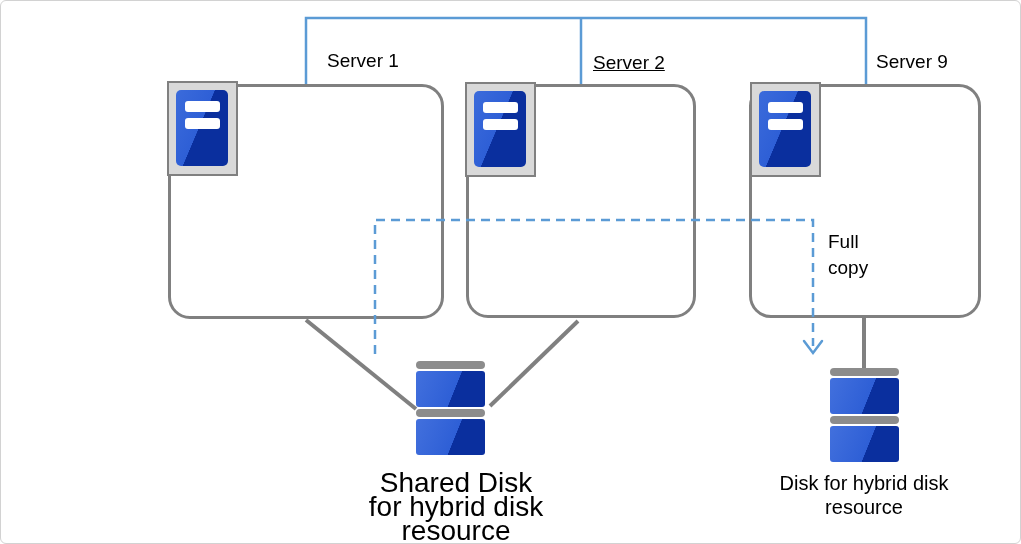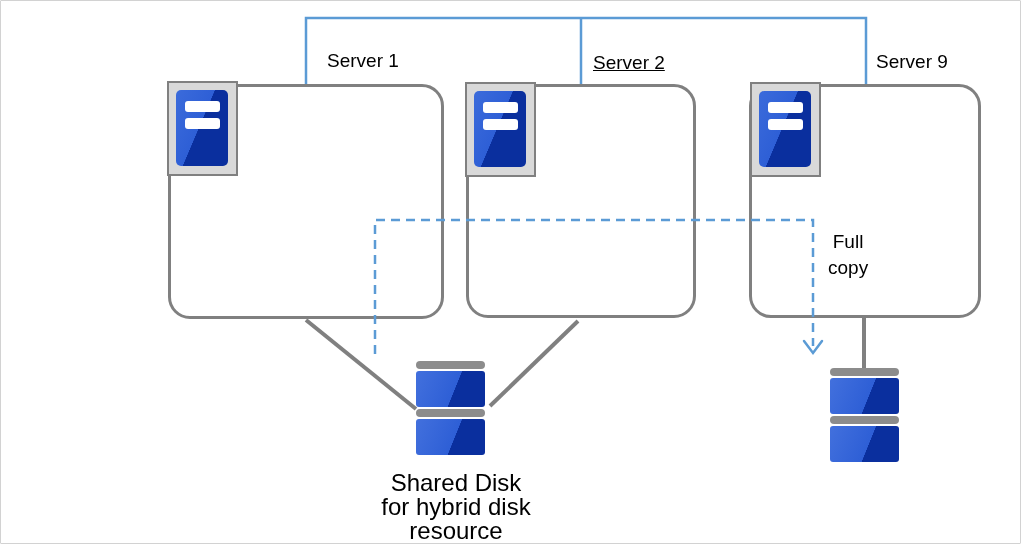--- a/index.html
+++ b/index.html
@@ -17,21 +17,21 @@
   body {
     font-family: "Liberation Sans", "DejaVu Sans", sans-serif;
     background: #ffffff;
   }
   .canvas {
     position: relative;
     width: 1021px;
     height: 544px;
     background: #ffffff;
     border: 1px solid var(--canvas-border, #d2d2d2);
-    border-radius: 1px;
+    border-radius: 6px;
     overflow: hidden;
   }
   
   .server-box {
     position: absolute;
     background: #ffffff;
     border: 3px solid var(--box-border, #808080);
     border-radius: 22px;
     z-index: 1;
   }
@@ -126,22 +126,22 @@
     color: var(--text, #000000);
     font-size: 19px;
     line-height: 23px;
     z-index: 4;
     white-space: pre-line;
   }
   .label.centered { text-align: center; }
   .server-label-1 { left: 326px; top: 48px; }
   .server-label-2 { left: 592px; top: 50px; text-decoration: underline; }
   .server-label-3 { left: 875px; top: 49px; }
-  .full-copy-label { left: 827px; top: 228px; line-height: 26px; text-align: center; }
-  .shared-disk-label { left: 333px; top: 470px; width: 244px; font-size: 24px; line-height: 24px; }
+  .full-copy-label { left: 827px; top: 228px; line-height: 26px; }
+  .shared-disk-label { left: 333px; top: 470px; width: 244px; font-size: 28px; line-height: 24px; }
   .hybrid-disk-label { left: 763px; top: 470px; width: 200px; font-size: 20px; line-height: 24px; }
 </style>
 </head>
 <body>
 
 <div class="canvas">
 
   <div class="server-box box1"></div>
   <div class="server-box box2"></div>
   <div class="server-box box3"></div>
@@ -191,14 +191,16 @@
     <div class="disk-platter"></div>
   </div>
 
   <div class="label server-label-1">Server 1</div>
   <div class="label server-label-2">Server 2</div>
   <div class="label server-label-3">Server 9</div>
   <div class="label full-copy-label">Full
 copy</div>
   <div class="label centered shared-disk-label">Shared Disk
 for hybrid disk resource</div>
+  <div class="label centered hybrid-disk-label">Disk for hybrid disk
+resource</div>
 
 </div>
 
 </body></html>

